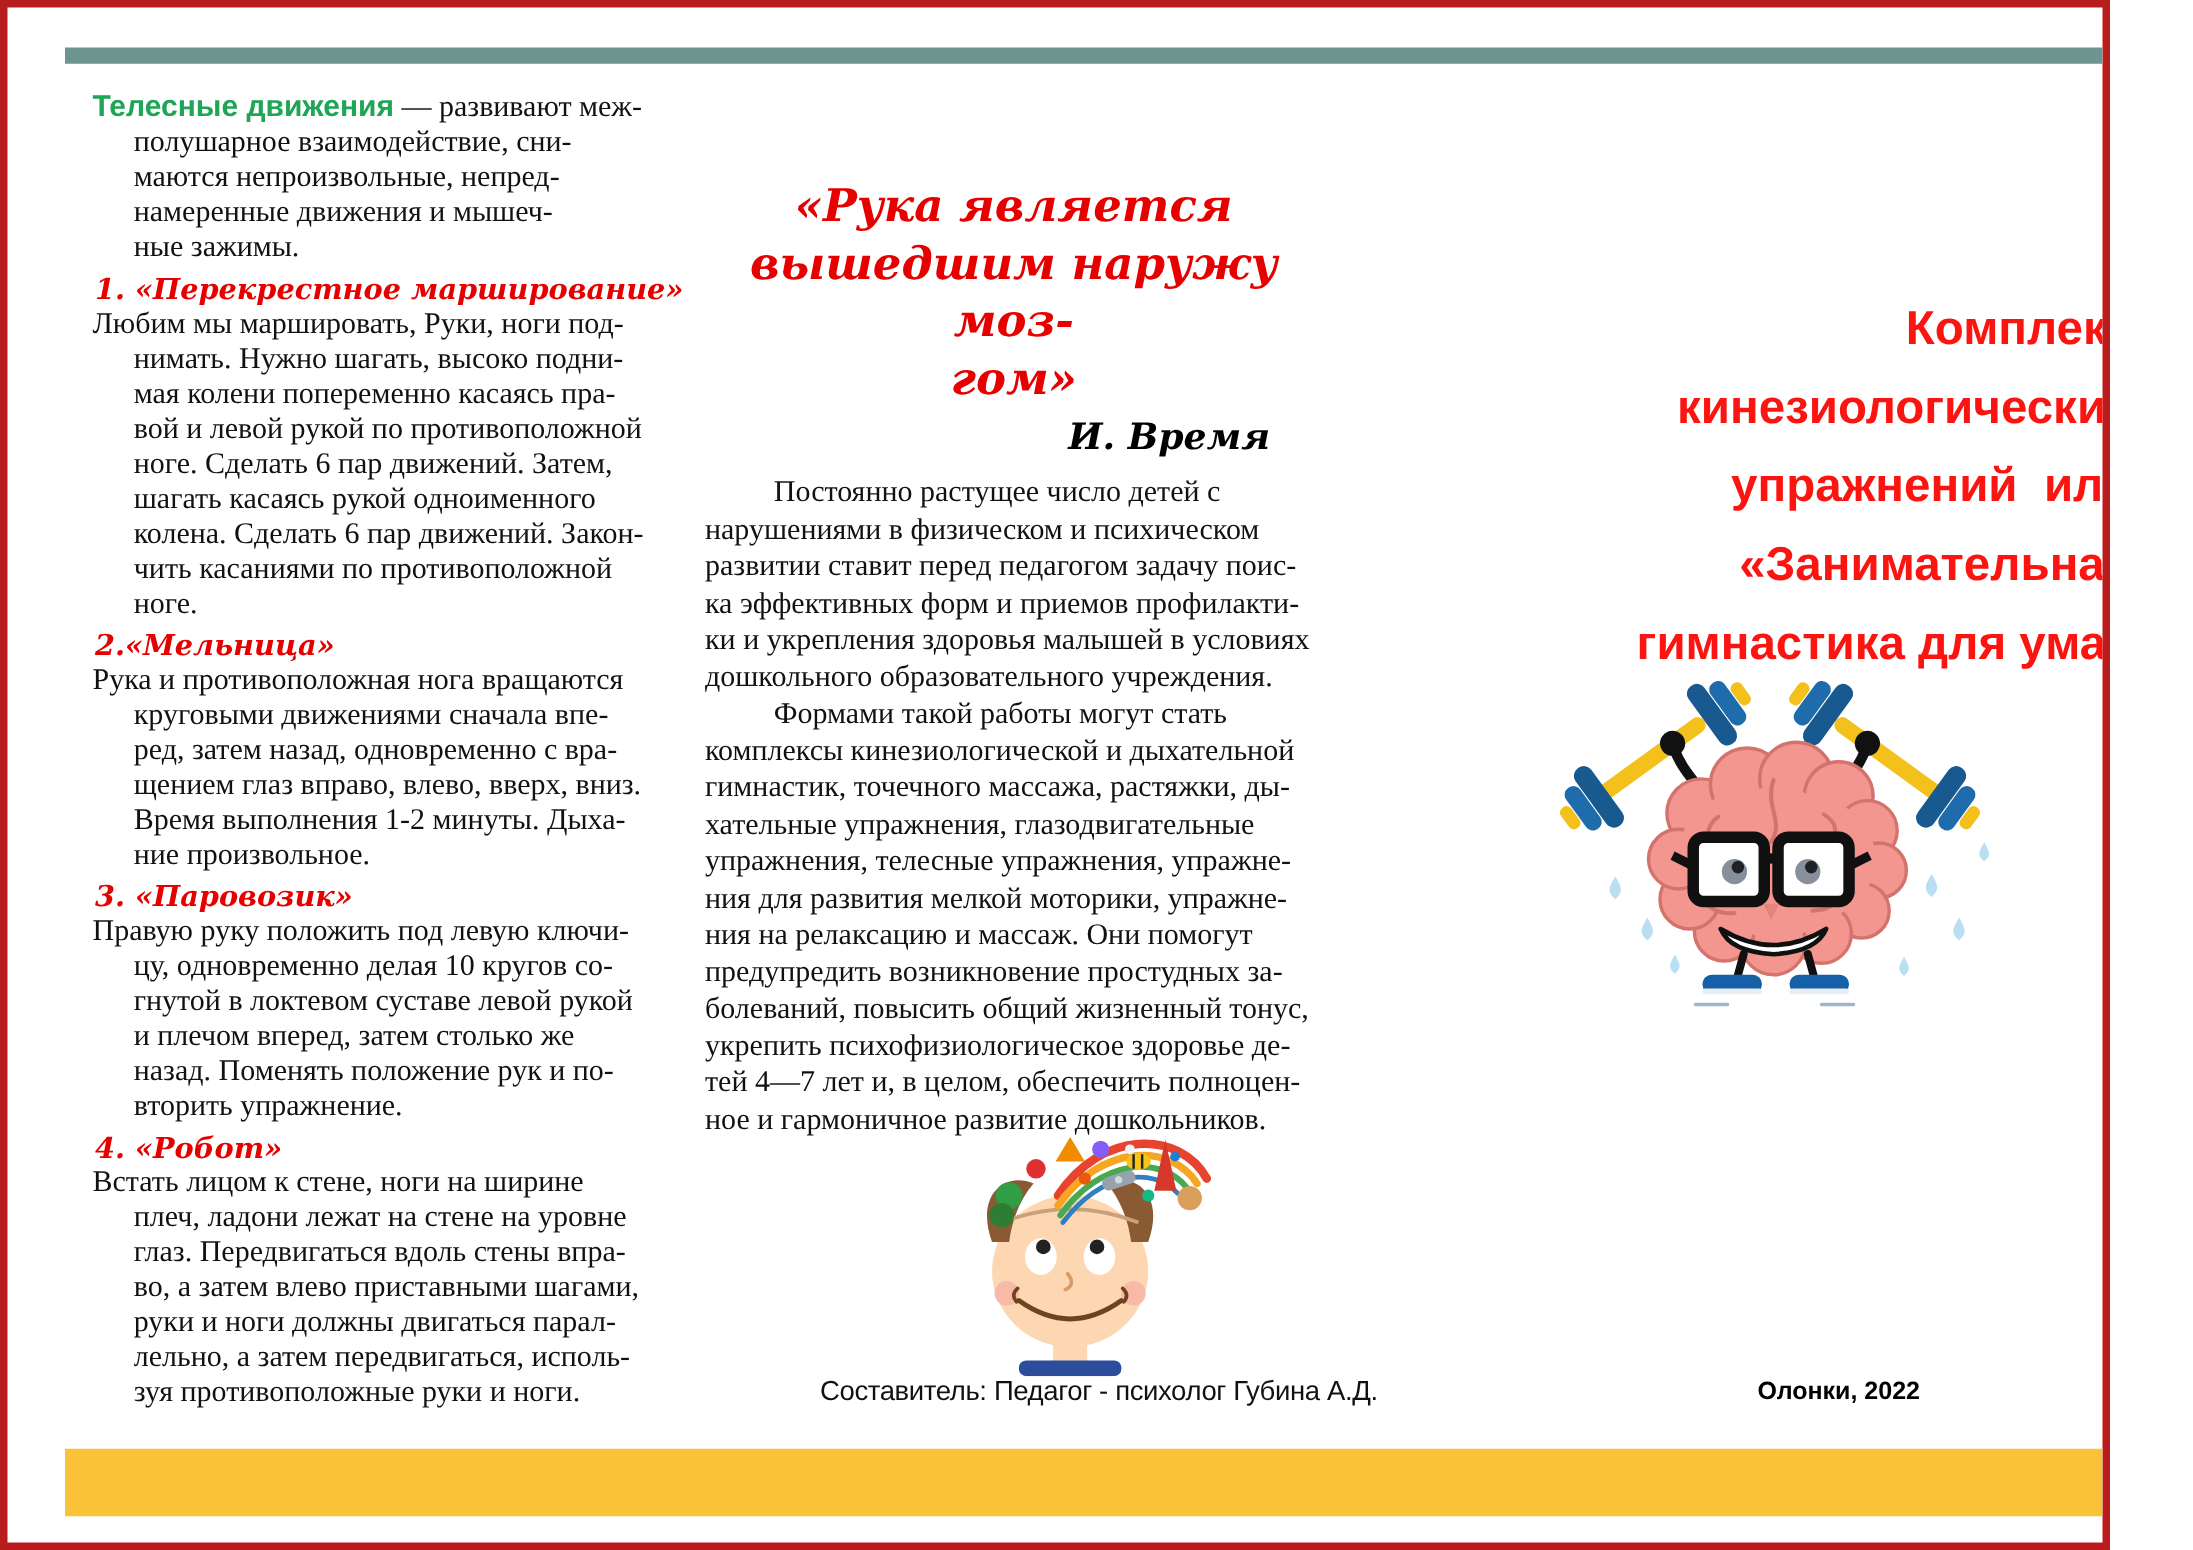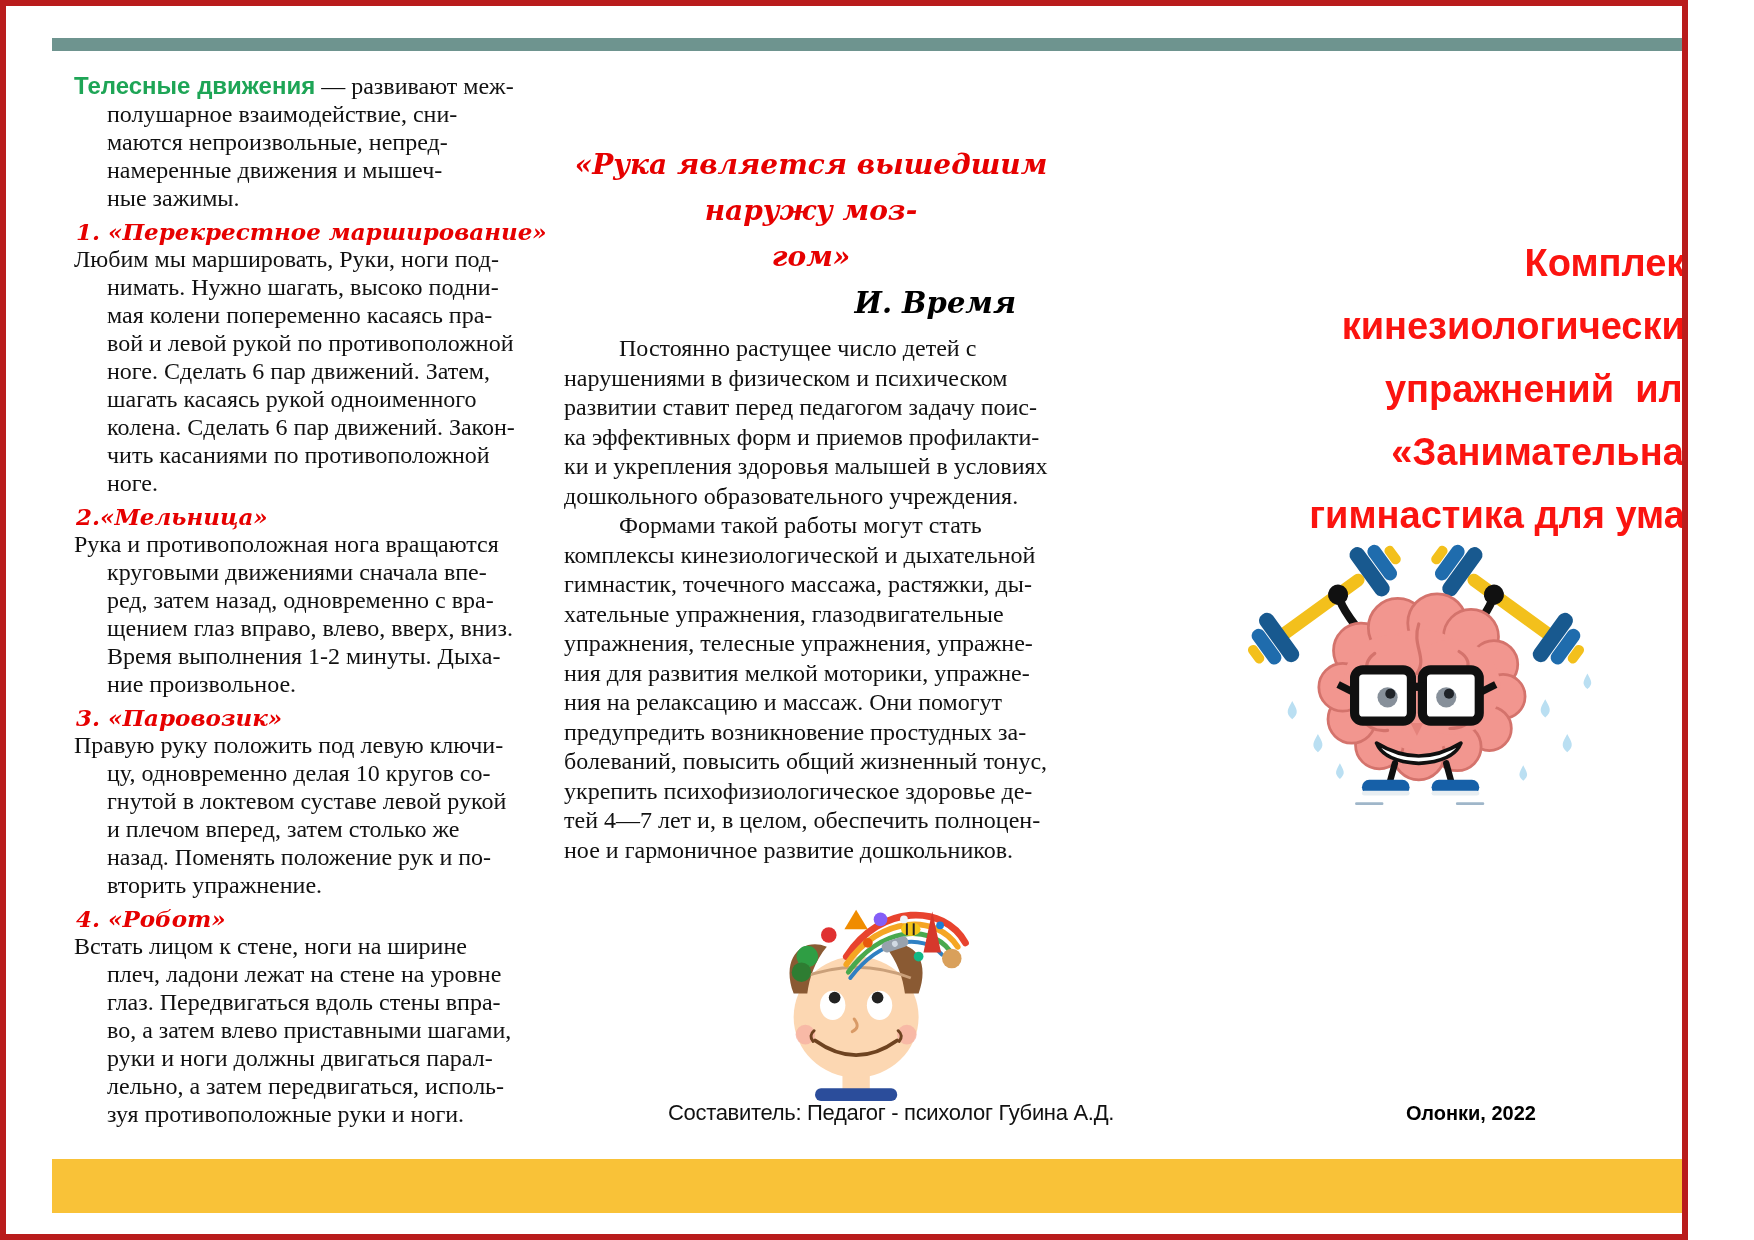--- a/index.html
+++ b/index.html
@@ -17,28 +17,28 @@
   .col1{position:absolute;left:68px;top:66px;width:480px;
         font-size:24px;line-height:28px;color:#111;}
   .hang{white-space:pre-line;padding-left:33px;text-indent:-33px;text-align:left;}
   .intro .lead{font-family:"Liberation Sans",sans-serif;font-weight:bold;color:var(--lead-green);}
   .exh{font-family:"DejaVu Serif",serif;font-style:italic;font-weight:bold;
        color:var(--heading-red);font-size:23px;line-height:27px;margin:6px 0 0 2px;}
 
   
   .col2{position:absolute;left:558px;top:136px;width:494px;color:#111;}
   .quote{font-family:"DejaVu Serif",serif;font-style:italic;font-weight:bold;
-         color:var(--heading-red);font-size:28px;line-height:46px;text-align:center;
+         color:var(--heading-red);font-size:36px;line-height:46px;text-align:center;
          white-space:pre-line;}
   .author{font-family:"DejaVu Serif",serif;font-style:italic;font-weight:bold;
           font-size:29px;text-align:right;padding-right:42px;margin-top:6px;color:#000;}
   .para{font-size:24px;line-height:29.5px;text-indent:55px;white-space:pre-line;}
   .para:first-of-type{margin-top:14px;}
   .boy{position:absolute;left:690px;top:890px;width:330px;height:205px;}
-  .composer{position:absolute;left:650px;top:1094px;width:470px;text-align:center;
+  .composer{position:absolute;left:650px;top:1094px;width:470px;
             font-family:"Liberation Sans",sans-serif;font-size:22px;letter-spacing:-.3px;color:#111;}
 
   
   .org{position:absolute;left:1110px;top:55px;width:580px;text-align:center;
        font-family:"Liberation Sans",sans-serif;font-weight:bold;font-size:20px;
        line-height:29px;white-space:pre-line;color:#000;}
   .title{position:absolute;left:1100px;top:226px;width:600px;text-align:right;
          font-family:"Liberation Sans",sans-serif;font-weight:600;
          color:var(--title-red);font-size:38px;line-height:63px;white-space:pre-line;}
   .brain{position:absolute;left:1155px;top:530px;width:510px;height:275px;}

